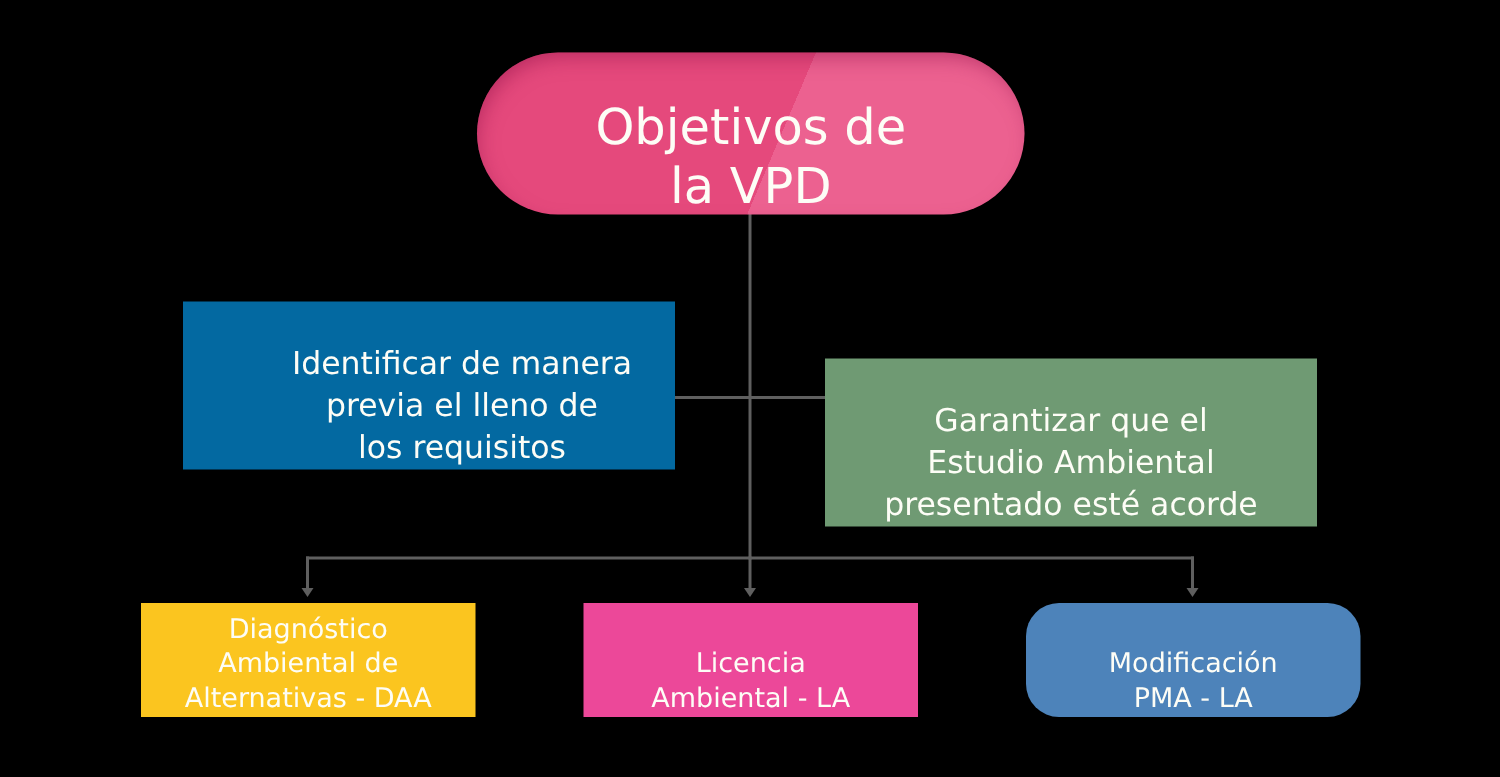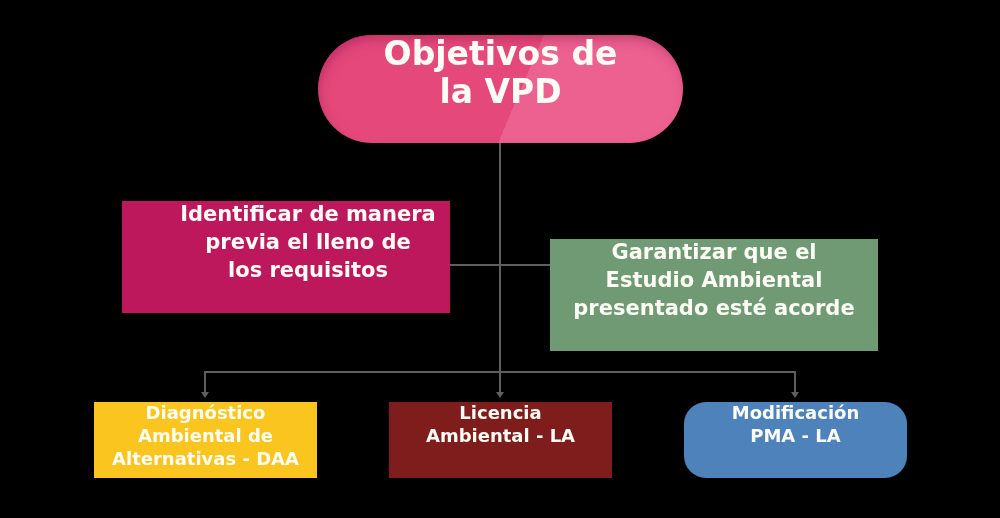--- a/index.html
+++ b/index.html
@@ -11,25 +11,25 @@
     position: relative;
     width: 1000px;
     height: 518px;
     background: var(--bg, #000);
     overflow: hidden;
     font-family: "DejaVu Sans", "Liberation Sans", sans-serif;
   }
   .node {
     position: absolute;
     display: flex;
-    align-items: flex-start;
+    align-items: flex-end;
     justify-content: center;
     text-align: center;
     color: var(--text, #fdfdf6);
-    font-weight: bold;
+    font-weight: normal;
     white-space: pre-line;
     box-sizing: border-box;
   }
   .root-pill {
     left: 318px;
     top: 35px;
     width: 365px;
     height: 108px;
     border-radius: 54px;
     font-size: 33px;
@@ -91,39 +91,39 @@
   <div class="line v-drop-right"></div>
   <div class="arrow arrow-left"></div>
   <div class="arrow arrow-center"></div>
   <div class="arrow arrow-right"></div>
 
   <div class="node root-pill" style="--pill-a: #e5497c; --pill-b: #ec6190;">
     <span>Objetivos de
 la VPD</span>
   </div>
 
-  <div class="node obj obj-left" style="background-color: #be185d; padding-left: 44px;">
+  <div class="node obj obj-left" style="background-color: #0369a1; padding-left: 44px;">
     <span>Identificar de manera
 previa el lleno de
 los requisitos</span>
   </div>
 
   <div class="node obj obj-right" style="background-color: rgb(111, 154, 115);">
     <span>Garantizar que el
 Estudio Ambiental
 presentado esté acorde</span>
   </div>
 
   <div class="node leaf leaf-daa" style="background-color: rgb(251, 197, 31);">
     <span>Diagnóstico
 Ambiental de
 Alternativas - DAA</span>
   </div>
 
-  <div class="node leaf leaf-la" style="background-color: #7f1d1d;">
+  <div class="node leaf leaf-la" style="background-color: #ec4899;">
     <span>Licencia
 Ambiental - LA</span>
   </div>
 
   <div class="node leaf leaf-pma" style="background-color: rgb(77, 131, 186);">
     <span>Modificación
 PMA - LA</span>
   </div>
 
 </div>

